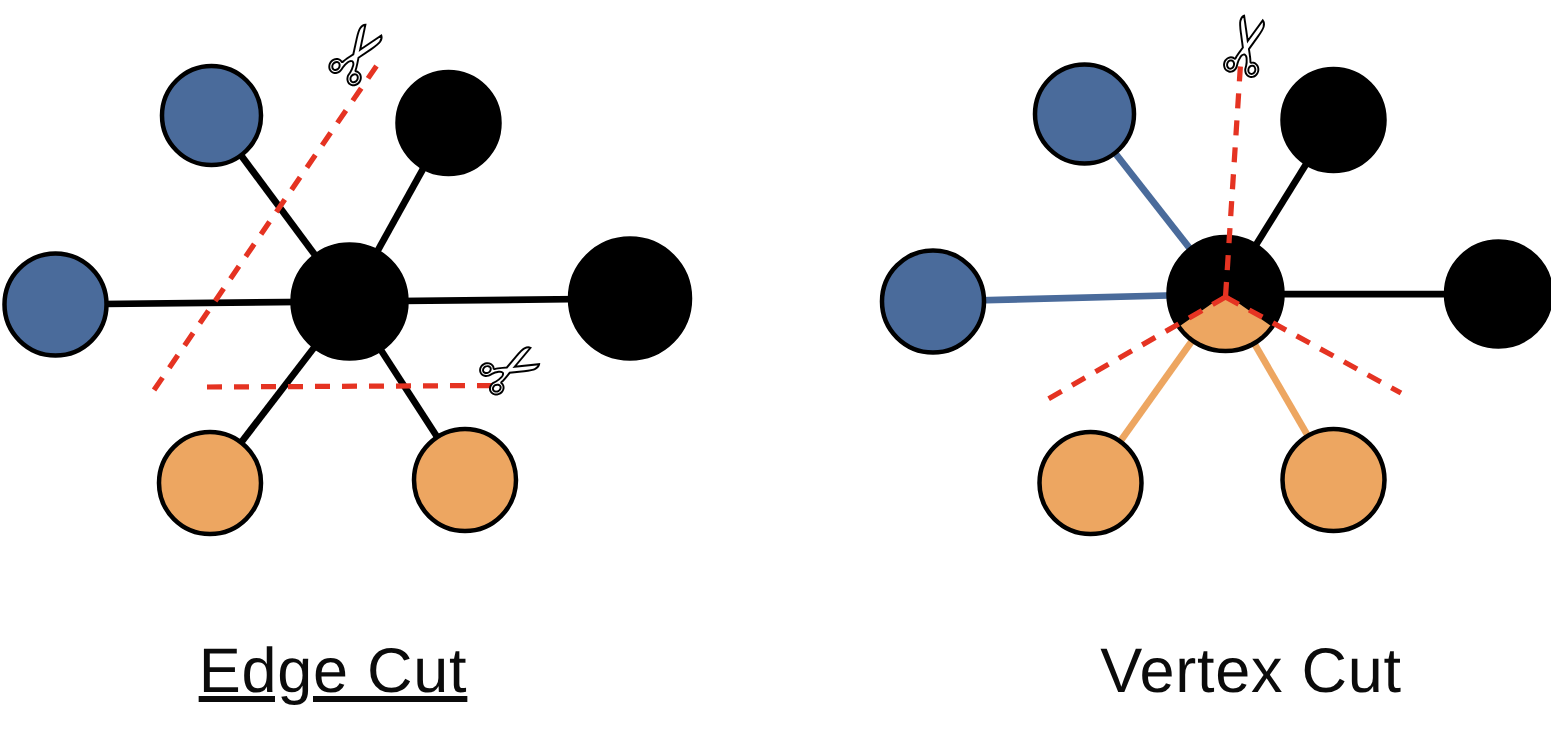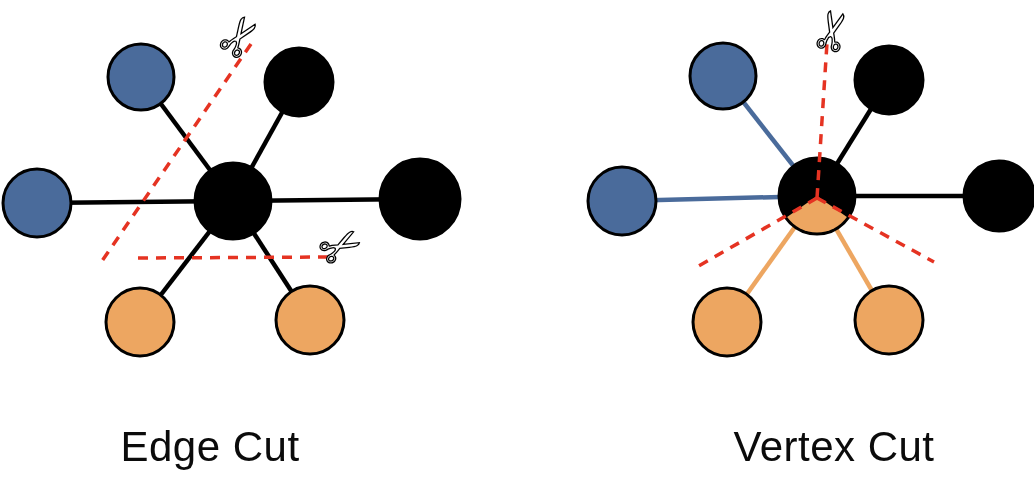--- a/index.html
+++ b/index.html
@@ -24,21 +24,21 @@
     position: absolute;
     top: 423px;
     width: 340px;
     text-align: center;
     font-size: 42px;
     font-weight: 400;
     color: #0b0b0b;
     letter-spacing: 0.5px;
     user-select: none;
   }
-  #label-edge   { left: 40px; }
+  #label-edge   { left: 52px; text-decoration: underline; }
   #label-vertex { left: 664px; }
 </style>
 </head>
 <body>
 
 <div id="stage">
   <svg id="diagram" width="1034" height="487" viewBox="0 0 1034 487">
       <g>
         <line x1="233" y1="201" x2="141" y2="77" stroke="#000000" stroke-width="4.5"></line>
         <line x1="233" y1="201" x2="299" y2="82" stroke="#000000" stroke-width="4.5"></line>

